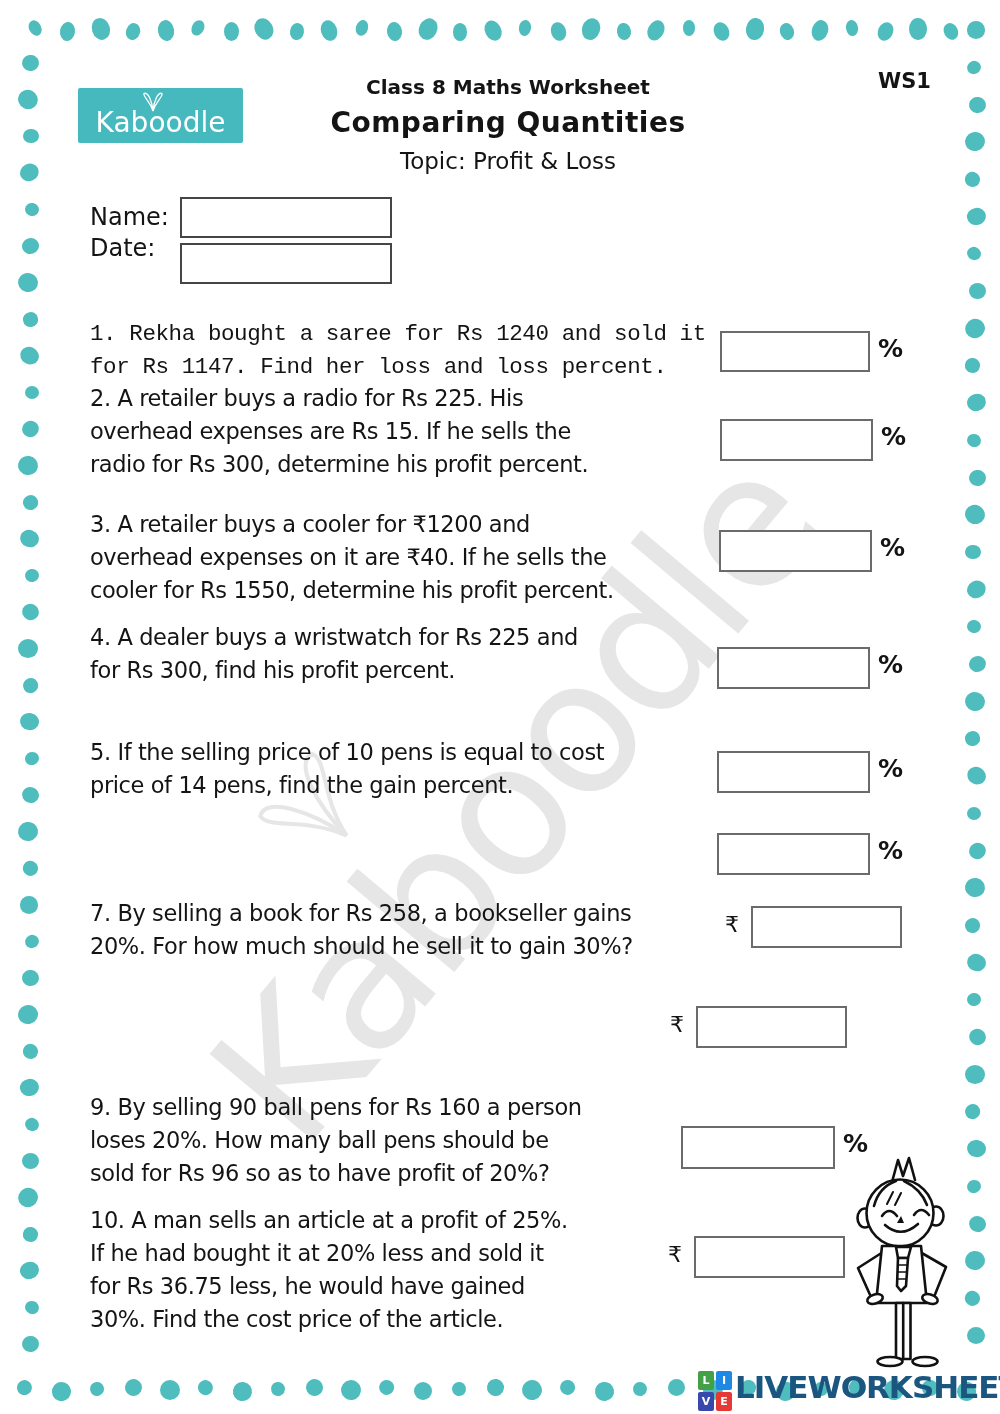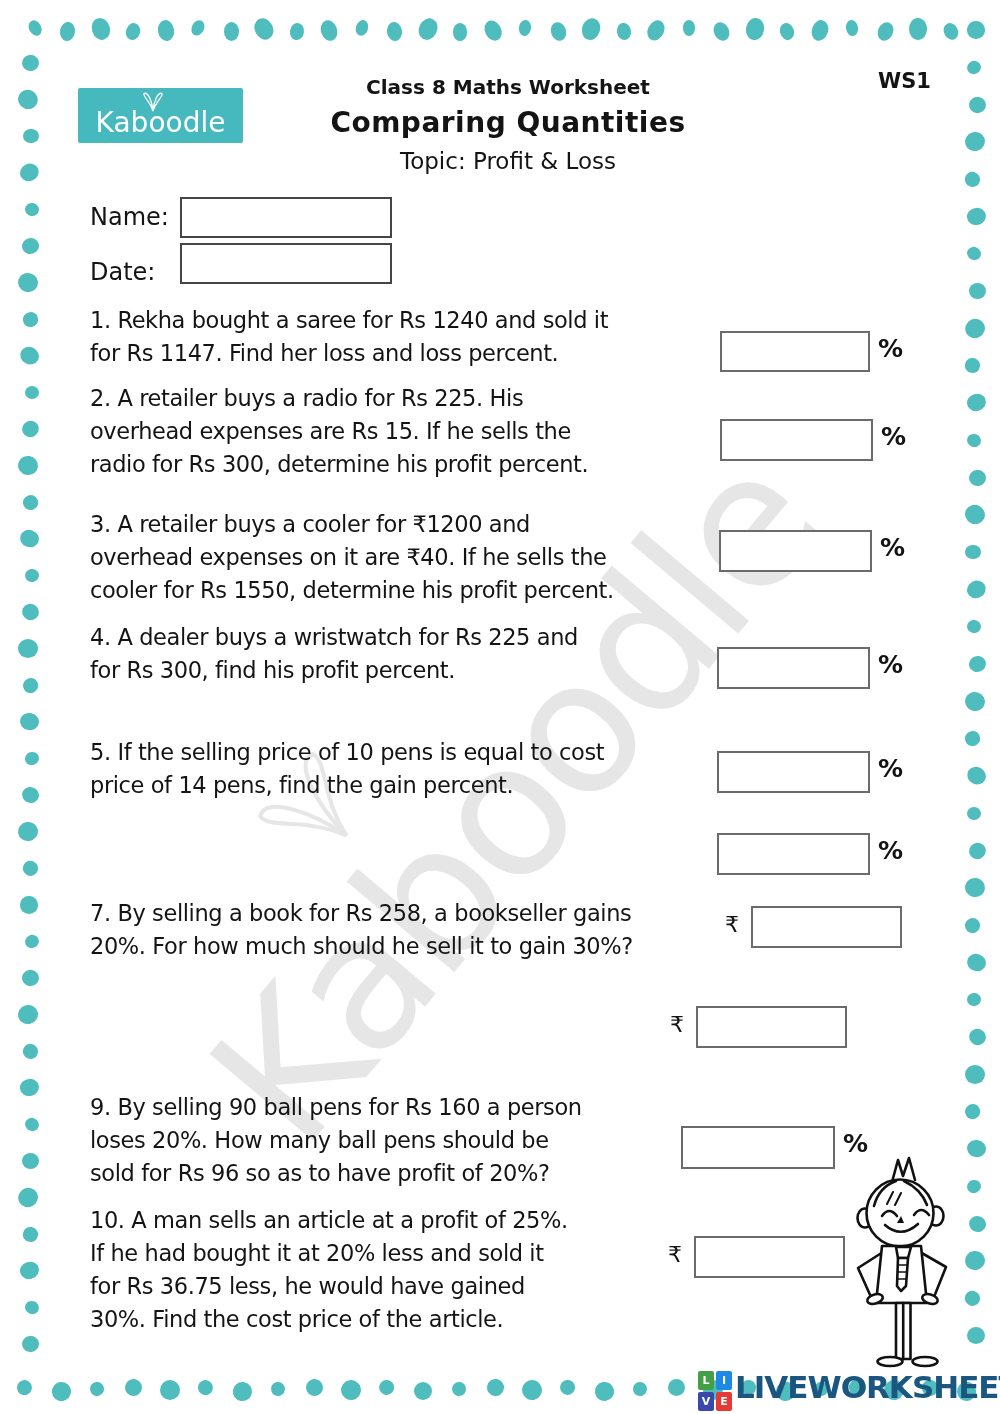--- a/index.html
+++ b/index.html
@@ -62,26 +62,26 @@
     </svg>
     <div id="brand-text">Kaboodle</div>
   </div>
   <div id="title1" class="title-line">Class 8 Maths Worksheet</div>
   <div id="title3" class="title-line">Topic: Profit &amp; Loss</div>
   <div id="title2" class="title-line">Comparing Quantities</div>
   <div id="ws-tag">WS1</div>
 
   <div class="form-label" style="top:203px;">Name:</div>
   <div class="form-box" style="top:197px;" role="textbox"></div>
-  <div class="form-label" style="top:258px;">Date:</div>
+  <div class="form-label" style="top:234px;">Date:</div>
   <div class="form-box" style="top:243px;" role="textbox"></div>
 
   <div id="questions">
       <div class="question">
-      <div class="qtext" style="top: 304px;">
+      <div class="qtext" style="top: 318px; font-family: Liberation Mono, monospace;">
           <span class="qline">1. Rekha bought a saree for Rs 1240 and sold it</span>
           <span class="qline">for Rs 1147. Find her loss and loss percent.</span>
         </div>
       <div class="answer-box" role="textbox" style="left: 720px; top: 331px; width: 146px; height: 37px;"></div>
       <div class="answer-unit" style="left: 878px; top: 334px;">%</div>
     </div>
       <div class="question">
       <div class="qtext" style="top: 382px;">
           <span class="qline">2. A retailer buys a radio for Rs 225. His</span>
           <span class="qline">overhead expenses are Rs 15. If he sells the</span>

